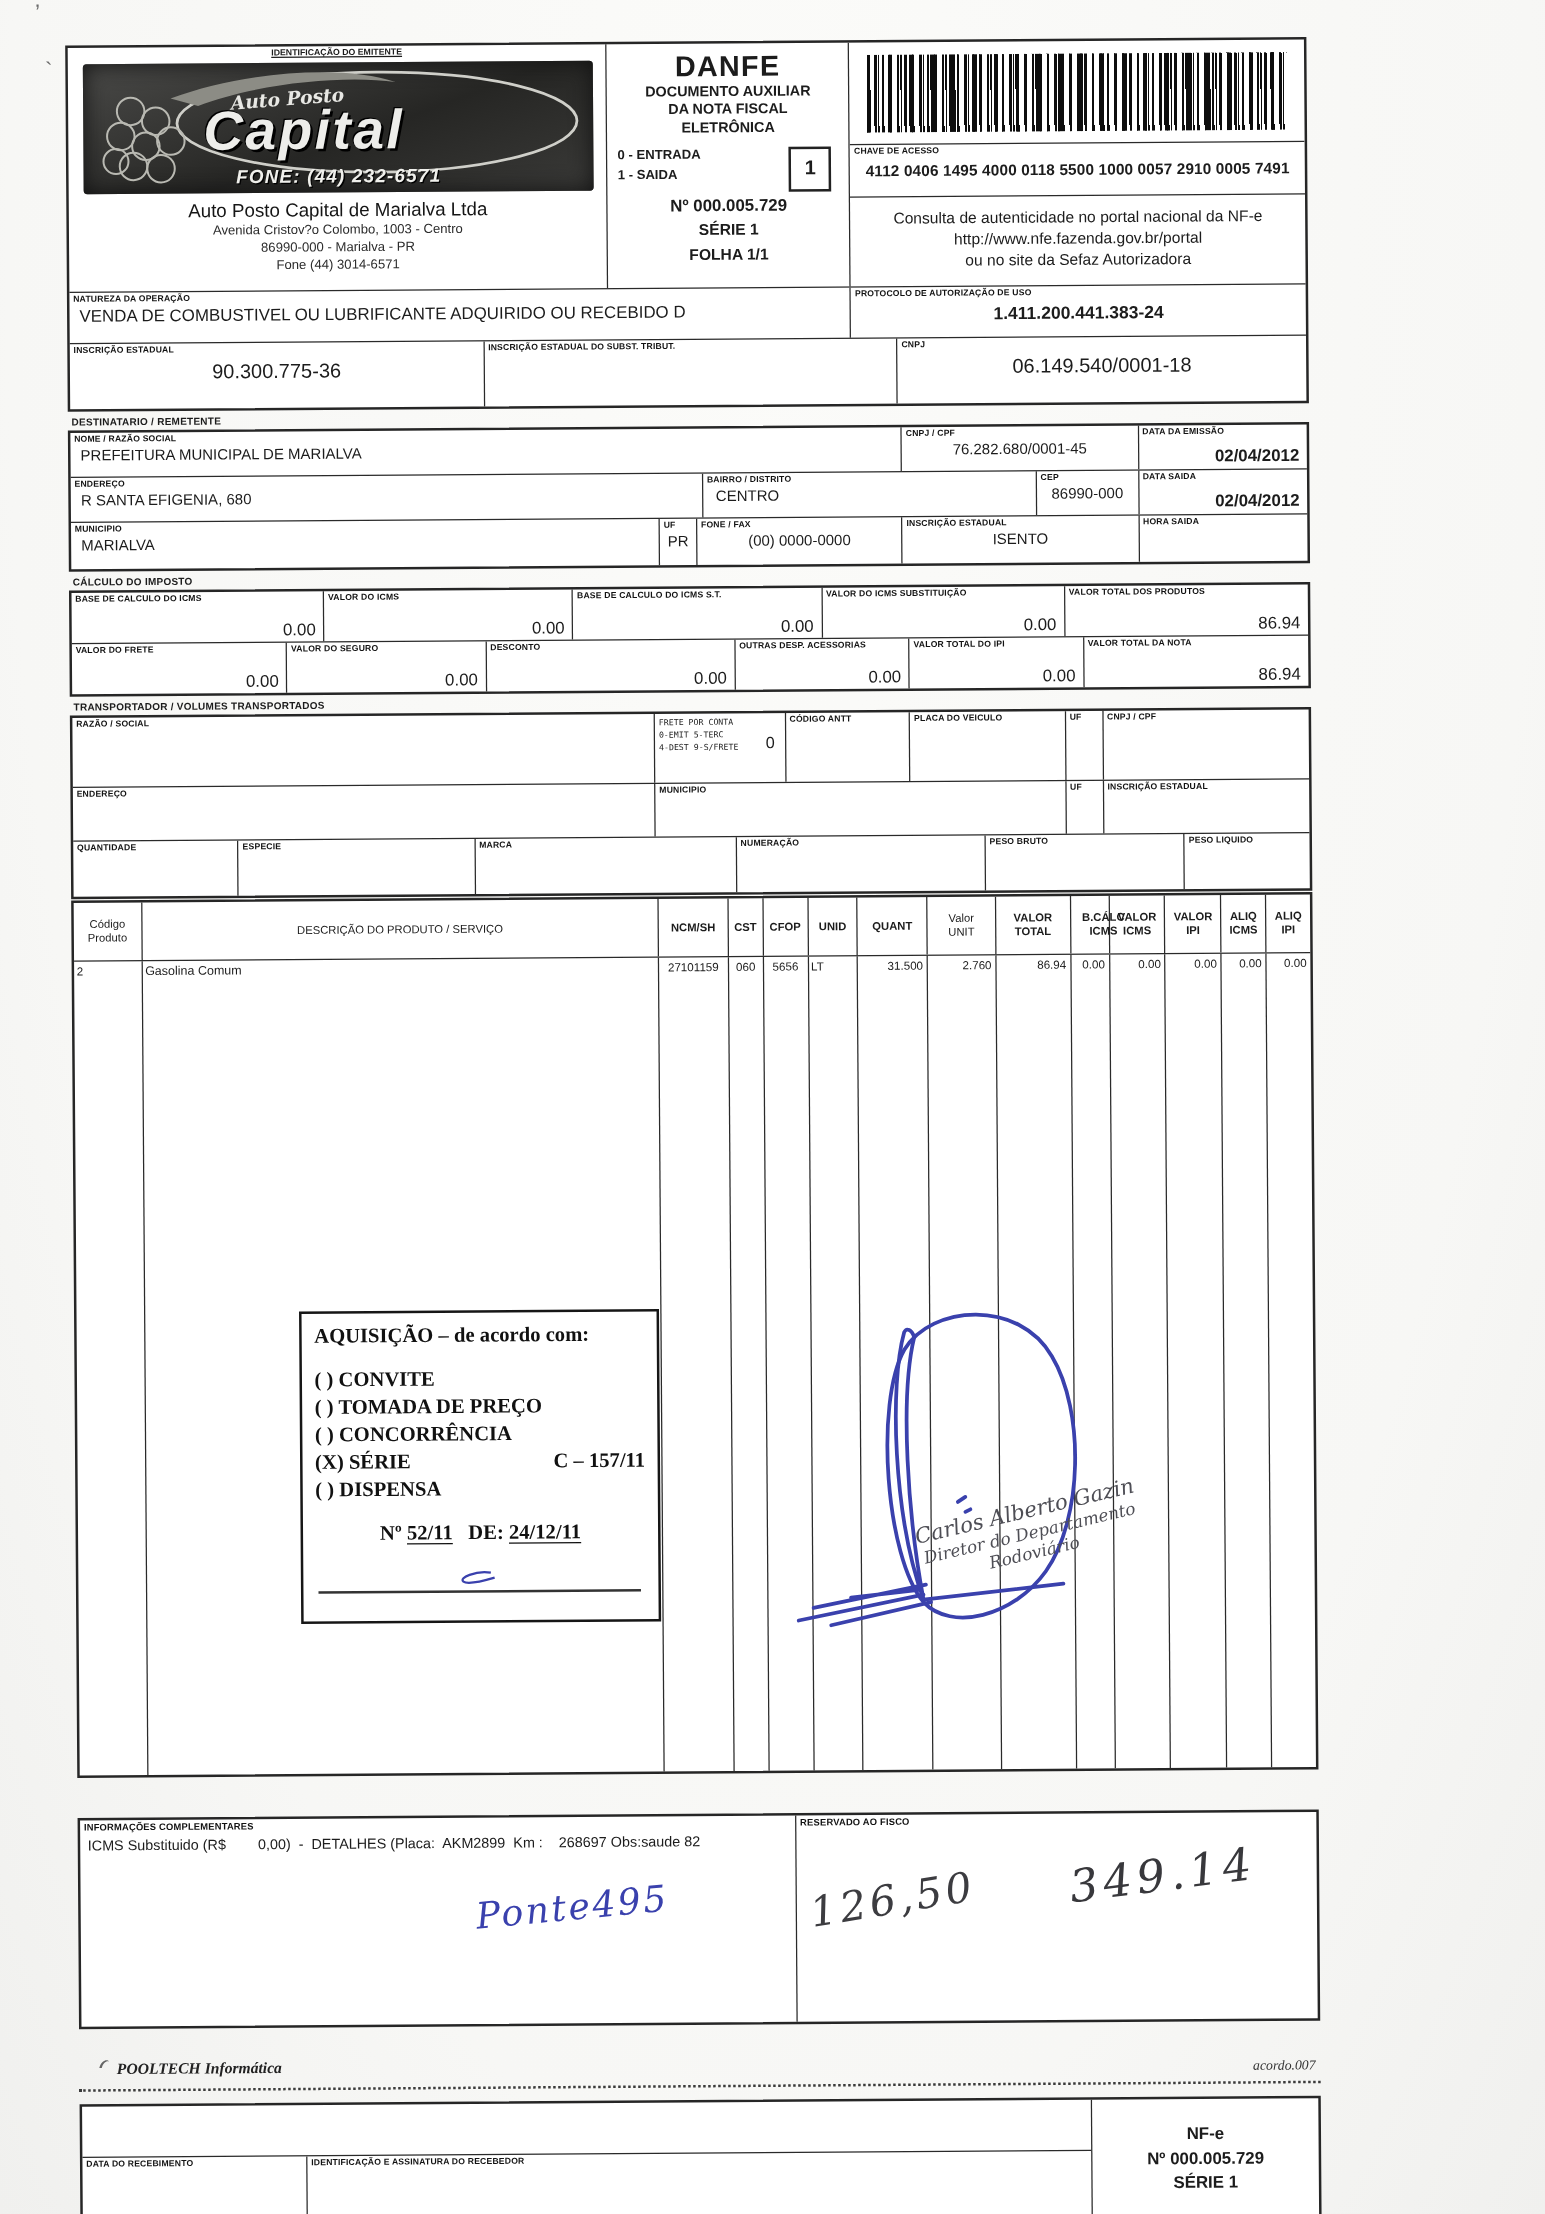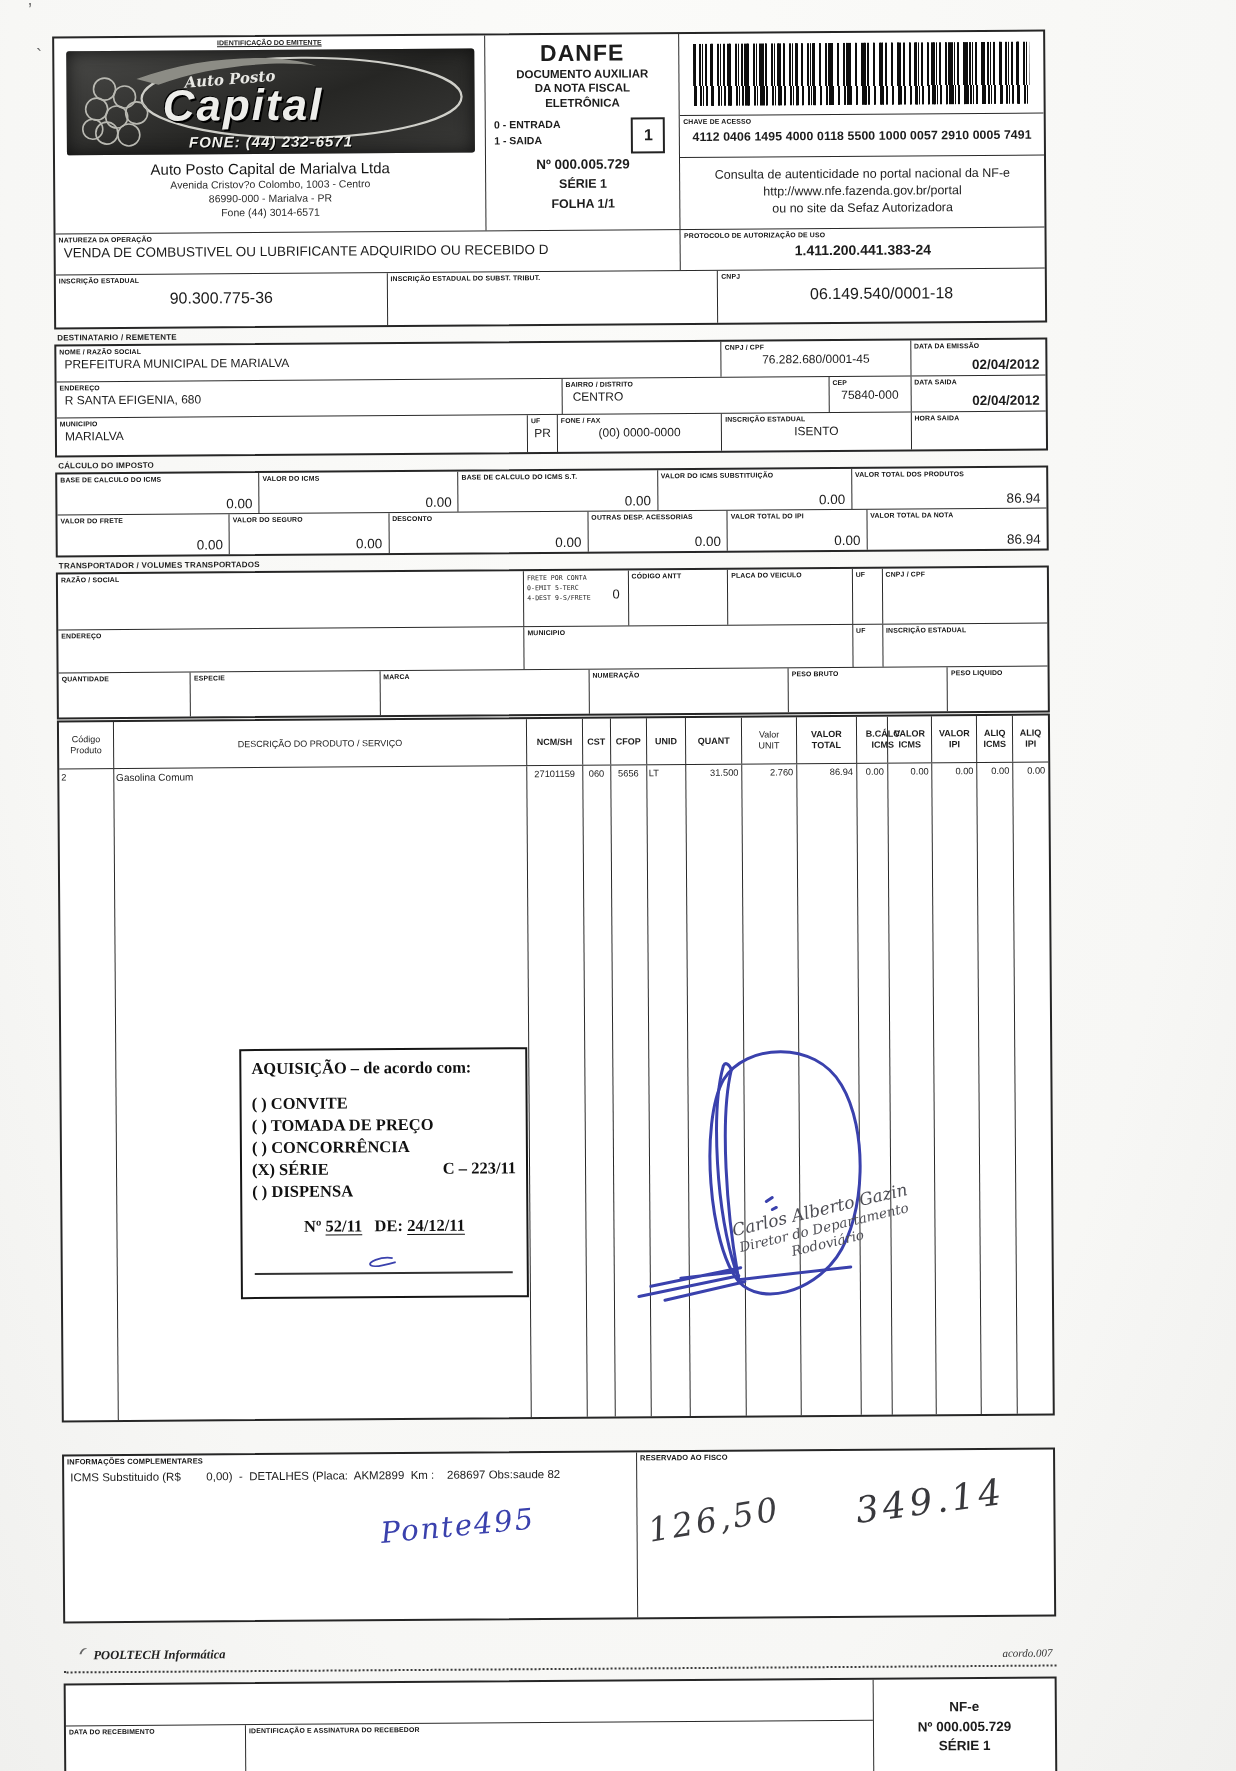--- a/index.html
+++ b/index.html
@@ -206,21 +206,21 @@
         <div class="cell" style="width:508px;">
           <span class="lbl">ENDEREÇO</span>
           <div class="val" style="padding-left:8px;">R SANTA EFIGENIA, 680</div>
         </div>
         <div class="cell" style="width:268px;">
           <span class="lbl">BAIRRO / DISTRITO</span>
           <div class="val" style="padding-left:10px;">CENTRO</div>
         </div>
         <div class="cell" style="width:82px;">
           <span class="lbl">CEP</span>
-          <div class="val center">75840-000</div>
+          <div class="val center">86990-000</div>
         </div>
         <div class="cell" style="width:135px;">
           <span class="lbl">DATA SAIDA</span>
           <div class="val-right">02/04/2012</div>
         </div>
       </div>
       <div class="row" style="height:37px;">
         <div class="cell" style="width:473px;">
           <span class="lbl">MUNICIPIO</span>
           <div class="val" style="padding-left:8px;">MARIALVA</div>
@@ -402,21 +402,21 @@
       </div>
     </div>
 
     <div class="stamp-box">
       <div class="stamp-title">AQUISIÇÃO – de acordo com:</div>
       <div class="stamp-opt">( ) CONVITE</div>
       <div class="stamp-opt">( ) TOMADA DE PREÇO</div>
       <div class="stamp-opt">( ) CONCORRÊNCIA</div>
       <div class="stamp-opt">
         <span>(X) SÉRIE</span>
-        <span>C – 223/11</span>
+        <span>C – 157/11</span>
       </div>
       <div class="stamp-opt">( ) DISPENSA</div>
       <div class="stamp-num">
         <span>Nº</span>
         <u>52/11</u>&nbsp;&nbsp;
         <span>DE:</span>
         <u>24/12/11</u>
       </div>
       <svg class="stamp-squiggle" width="36" height="16">
         <path d="M30 4 C 18 2, 4 8, 8 11 C 12 14, 26 10, 33 8" fill="none" stroke="#3a41ad" stroke-width="1.8"></path>

